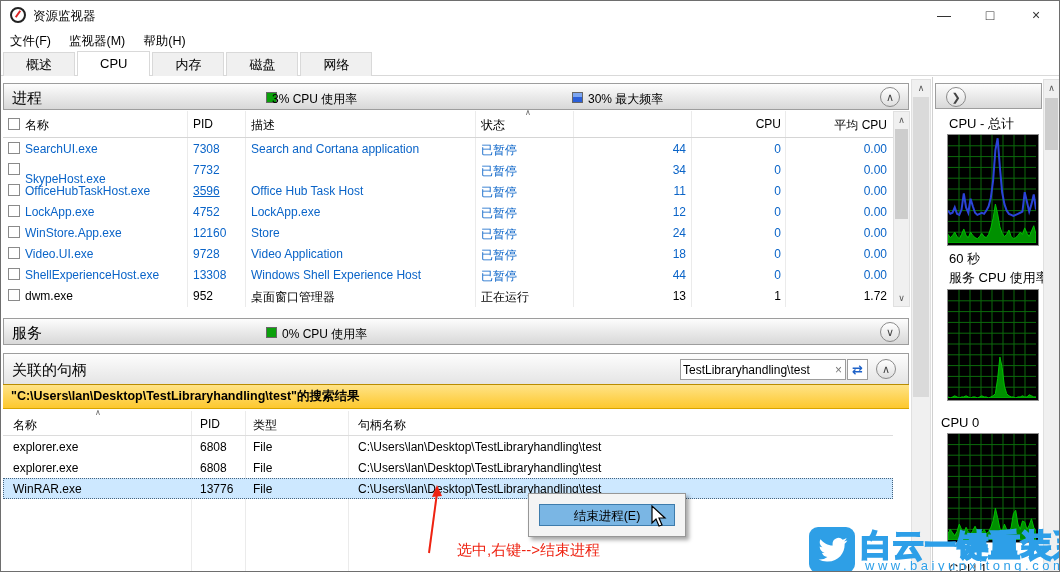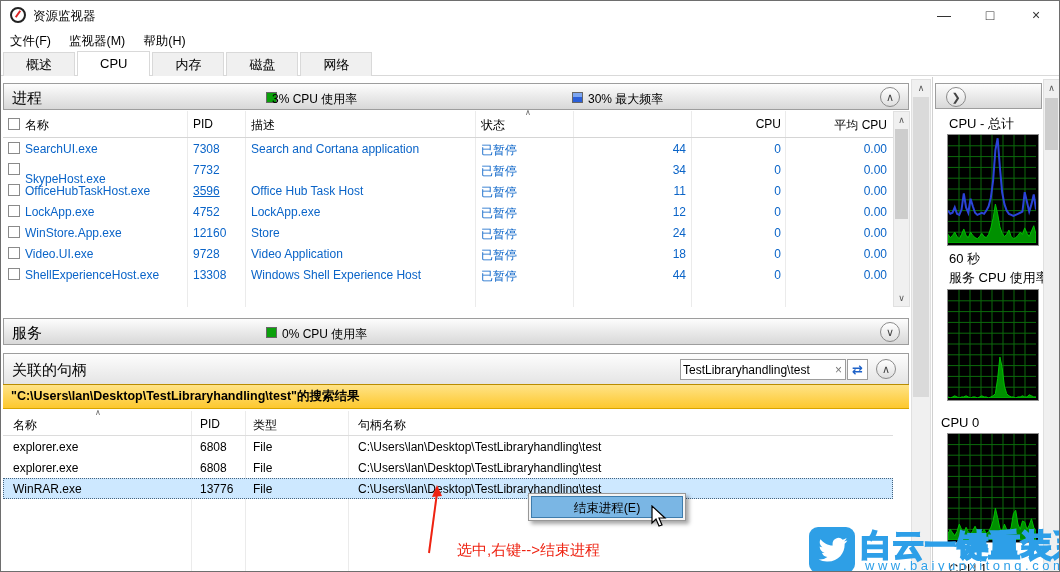--- a/index.html
+++ b/index.html
@@ -50,21 +50,21 @@
   .searchbox .txt{flex:1;overflow:hidden;white-space:nowrap;direction:rtl;text-align:left;padding:0 2px;}
   .clear-x{color:#777;padding:0 3px;font-size:12px;}
   .refreshbtn{background:#fff;border:1px solid #9d9d9d;box-sizing:border-box;color:#1e62c8;
     font-weight:bold;text-align:center;font-size:13px;line-height:19px;}
   
   .result-bar{background:linear-gradient(#ffe387,#fdc82e);border-top:1px solid #b98c00;
     border-bottom:1px solid #d8a400;box-sizing:border-box;font-size:12.5px;font-weight:bold;
     line-height:23px;padding-left:8px;}
   
   .ctx-menu{background:#f4f4f4;border:1px solid #979797;box-shadow:3px 3px 4px rgba(0,0,0,0.35);
-    padding:2px;box-sizing:border-box;}
+    padding:10px;box-sizing:border-box;}
   .ctx-item{height:22px;line-height:22px;text-align:center;font-size:12.5px;
     background:#7ab6e4;border:1px solid #3e7cac;box-sizing:border-box;}
   
   .rp-border{width:1px;background:#d0d0d0;}
   .graph-label{position:absolute;font-size:13px;white-space:nowrap;}
   .graph-box{position:absolute;border:1px solid #8f8f8f;background:#000;box-sizing:border-box;}
   
   .red-note{color:#ee2211;font-size:15px;white-space:nowrap;}
   
   .wm-badge{width:46px;height:46px;border-radius:9px;background:#2e9fe6;}
@@ -182,20 +182,30 @@
         </div>
         <div style="position: relative; height: 21px; width: 890px;">
           <div class="chk" style="left: 5px; top: 4px;"></div>
           <div class="cell link" style="left: 22px; top: 4px; width: 158px;">ShellExperienceHost.exe</div>
           <div class="cell link" style="left: 190px; top: 4px; width: 48px;">13308</div>
           <div class="cell link" style="left: 248px; top: 4px; width: 220px;">Windows Shell Experience Host</div>
           <div class="cell link" style="left: 478px; top: 4px; width: 90px;">已暂停</div>
           <div class="cell link" style="left: 575px; top: 4px; width: 108px; text-align: right;">44</div>
           <div class="cell link" style="left: 688px; top: 4px; width: 90px; text-align: right;">0</div>
           <div class="cell link" style="left: 782px; top: 4px; width: 102px; text-align: right;">0.00</div>
+        </div>
+        <div style="position: relative; height: 21px; width: 890px;">
+          <div class="chk" style="left: 5px; top: 4px;"></div>
+          <div class="cell plain" style="left: 22px; top: 4px; width: 158px;">dwm.exe</div>
+          <div class="cell plain" style="left: 190px; top: 4px; width: 48px;">952</div>
+          <div class="cell plain" style="left: 248px; top: 4px; width: 220px;">桌面窗口管理器</div>
+          <div class="cell plain" style="left: 478px; top: 4px; width: 90px;">正在运行</div>
+          <div class="cell plain" style="left: 575px; top: 4px; width: 108px; text-align: right;">13</div>
+          <div class="cell plain" style="left: 688px; top: 4px; width: 90px; text-align: right;">1</div>
+          <div class="cell plain" style="left: 782px; top: 4px; width: 102px; text-align: right;">1.72</div>
         </div>
       </div>
   </div>
 
   <div class="abs sb-track" style="left:892px;top:110px;width:17px;height:196px;">
     <div class="sb-btn" style="top:0;">∧</div>
     <div class="sb-thumb" style="top:17px;height:90px;"></div>
     <div class="sb-btn" style="bottom:0;">∨</div>
   </div>
 

